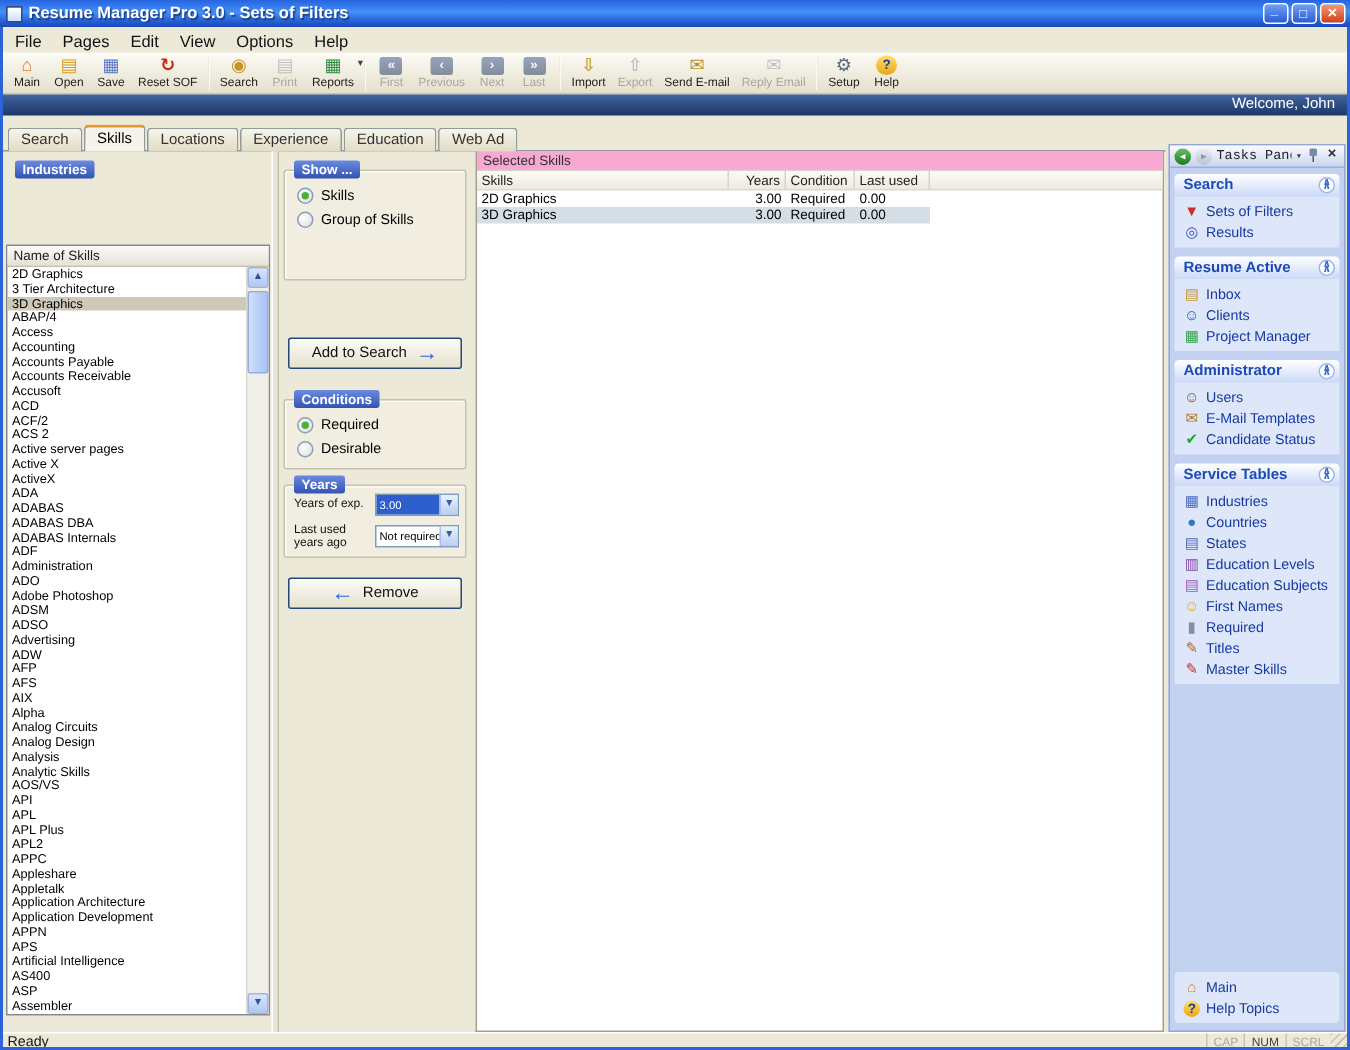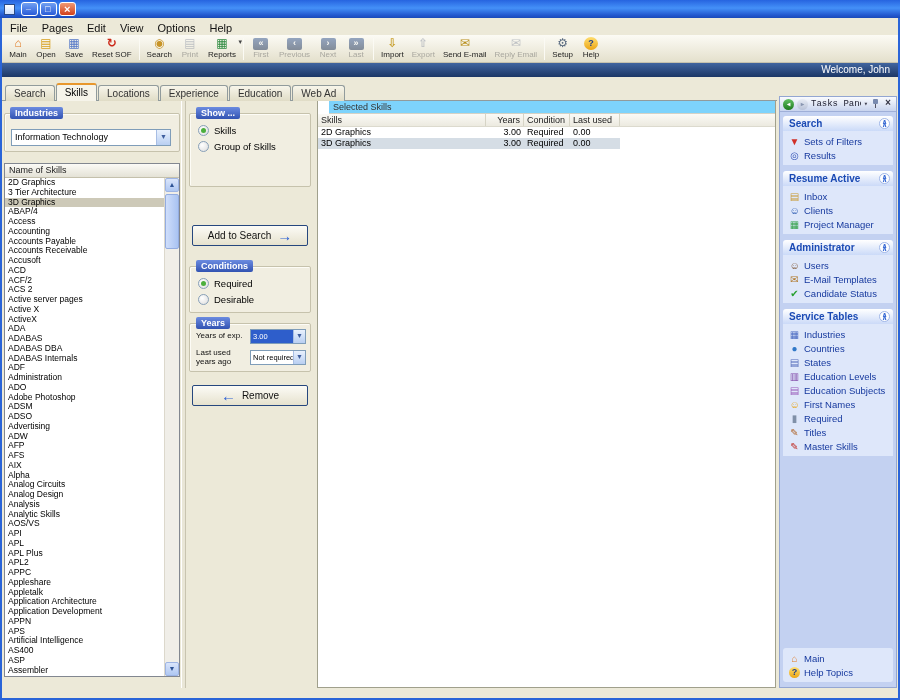--- a/index.html
+++ b/index.html
@@ -118,21 +118,21 @@
 .year-row.highlighted .combo-text{background:#2E5ECB;color:#fff;}
 
 .action-btn{position:absolute;left:192px;width:116px;height:21px;display:flex;align-items:center;justify-content:center;gap:6px;
  background:linear-gradient(#FCFBF6,#E6E2CE);border:1px solid #26477E;border-radius:2px;font-size:10px;color:#111;}
 .add-btn{top:148px;}
 .remove-btn{top:308px;}
 .btn-arrow{font-size:15px;font-weight:bold;color:#2F62D4;line-height:10px;}
 
 
 .table-panel{position:absolute;left:317px;top:23px;width:459px;bottom:0;background:#fff;border:1px solid #A0A08C;border-top:1px solid #919B9C;}
-.table-title{height:13px;line-height:13px;background:#7dd3fc;border-bottom:1px solid #D4D2C6;font-size:9px;padding:0 4px;color:#333;margin-left:11px;}
+.table-title{height:13px;line-height:13px;background:#f9a8d4;border-bottom:1px solid #D4D2C6;font-size:9px;padding:0 4px;color:#333;}
 .thead{display:flex;height:13px;background:linear-gradient(#FBFAF6,#ECEAE0);border-bottom:1px solid #DCDACE;font-size:9px;color:#222;}
 .th{line-height:12px;padding:0 3px;border-right:1px solid #D6D4C6;white-space:nowrap;overflow:hidden;}
 .c-skills{width:168px;}
 .c-years{width:38px;text-align:right;}
 .c-cond{width:46px;}
 .c-last{width:50px;}
 .c-fill{flex:1;border-right:none;}
 .trow{display:flex;height:11px;font-size:9px;line-height:11px;}
 .trow .td{padding:0 3px;white-space:nowrap;overflow:hidden;}
 .trow.selected .td{background:#D5DDE5;}
@@ -195,20 +195,21 @@
 .edge-r{position:absolute;right:0;top:18px;bottom:0;width:2px;background:#2A64D8;z-index:80;}
 .edge-b{position:absolute;left:0;right:0;bottom:0;height:2px;background:#2A64D8;z-index:80;}
 </style>
 </head>
 <body>
 
 <div id="app">
 
   <div class="titlebar">
     <span class="app-icon"></span>
+    <span class="win-title">Resume Manager Pro 3.0 - Sets of Filters</span>
     <span class="win-btn min"></span>
     <span class="win-btn max"></span>
     <span class="win-btn close"></span>
   </div>
 
   <div class="menubar">
 
       <span class="menu-item">File</span>
 
       <span class="menu-item">Pages</span>
@@ -346,26 +347,20 @@
         <div class="tab">Locations</div>
 
         <div class="tab">Experience</div>
 
         <div class="tab">Education</div>
 
         <div class="tab">Web Ad</div>
       </div>
 
     <div class="group-badge" style="left:10px;top:30px;">Industries</div>
-    <div class="group-box industries-box">
-      <span class="combo industries-combo">
-        <span class="combo-text">Information Technology</span>
-        <span class="combo-btn"></span>
-      </span>
-    </div>
 
     <div class="skills-listbox">
       <div class="list-header">Name of Skills</div>
       <div class="skills-scroll" id="skills-list">
 
           <div class="skill-row">2D Graphics</div>
 
           <div class="skill-row">3 Tier Architecture</div>
 
           <div class="skill-row selected">3D Graphics</div>
@@ -708,17 +703,29 @@
           <span class="tp-label">Main</span>
         </div>
 
         <div class="tp-item">
           <span class="tp-icon ic-help"></span>
           <span class="tp-label">Help Topics</span>
         </div>
       </div>
   </div>
 
+  <div class="statusbar">
+    <span class="status-ready">Ready</span>
+    <span style="display:flex;">
+
+        <span class="status-field">CAP</span>
+
+        <span class="status-field active">NUM</span>
+
+        <span class="status-field">SCRL</span>
+      </span>
+    <span class="grip"></span>
+  </div>
 
   <div class="edge-l"></div>
   <div class="edge-r"></div>
   <div class="edge-b"></div>
 </div>
 
 </body></html>

